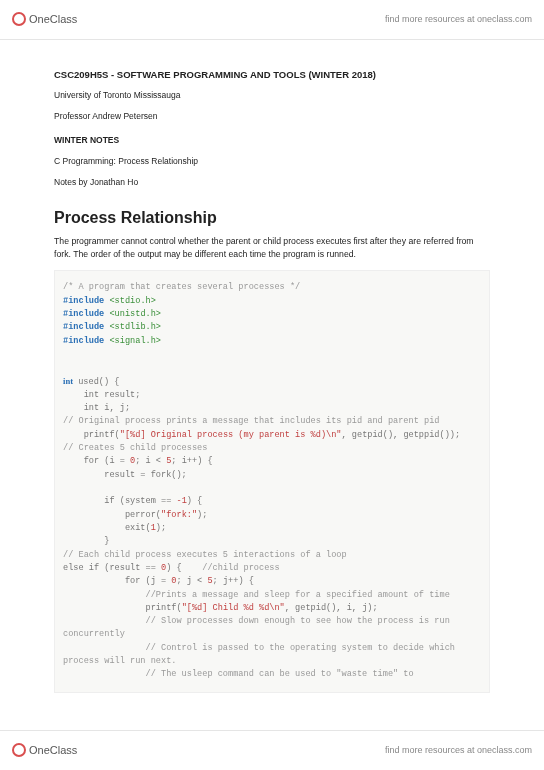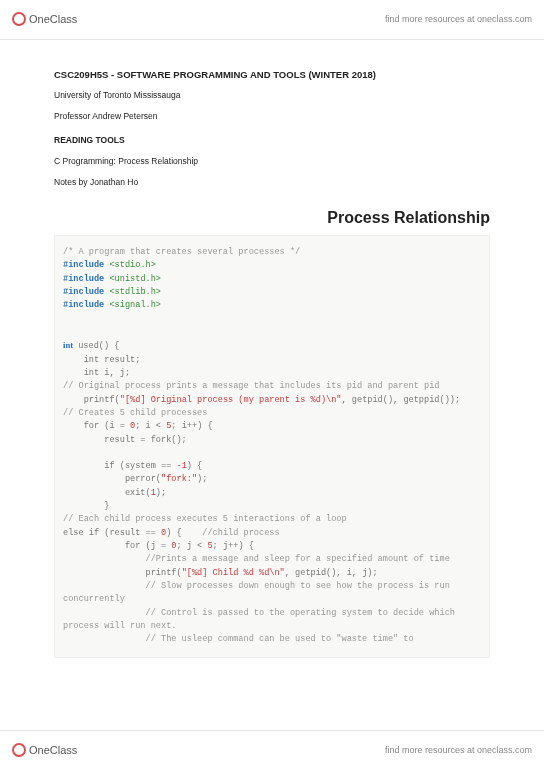--- a/index.html
+++ b/index.html
@@ -64,21 +64,20 @@
   .reading-head {
     font-weight: bold;
     font-size: 8.5px;
     margin-bottom: 2px;
   }
   .h2 {
     font-size: 16px;
     font-weight: bold;
     margin-top: 18px;
     margin-bottom: 6px;
-    text-align: right;
   }
   .para {
     font-size: 8.7px;
     line-height: 1.45;
     margin-bottom: 10px;
   }
   .codeblock {
     background: #f8f8f6;
     border: 1px solid #eee;
     padding: 10px 8px;
@@ -108,25 +107,26 @@
 </div>
 
 <div class="page">
 
   <div class="course-line">CSC209H5S - SOFTWARE PROGRAMMING AND TOOLS (WINTER 2018)</div>
   <div class="meta-line">University of Toronto Mississauga</div>
   <div class="meta-line">Professor Andrew Petersen</div>
 
   <div class="spacer-sm"></div>
 
-  <div class="reading-head">READING TOOLS</div>
+  <div class="reading-head">WINTER NOTES</div>
   <div class="meta-line">C Programming: Process Relationship</div>
   <div class="meta-line">Notes by Jonathan Ho</div>
 
   <h2 class="h2">Process Relationship</h2>
+  <p class="para">The programmer cannot control whether the parent or child process executes first after they are referred from fork. The order of the output may be different each time the program is runned.</p>
 
   <div class="codeblock"><span class="cm">/* A program that creates several processes */</span>
 <span class="kw">#include</span> <span class="inc">&lt;stdio.h&gt;</span>
 <span class="kw">#include</span> <span class="inc">&lt;unistd.h&gt;</span>
 <span class="kw">#include</span> <span class="inc">&lt;stdlib.h&gt;</span>
 <span class="kw">#include</span> <span class="inc">&lt;signal.h&gt;</span>
 
 
 <span class="ty">int</span><span> used() {</span>
 <span>    int result;</span>

